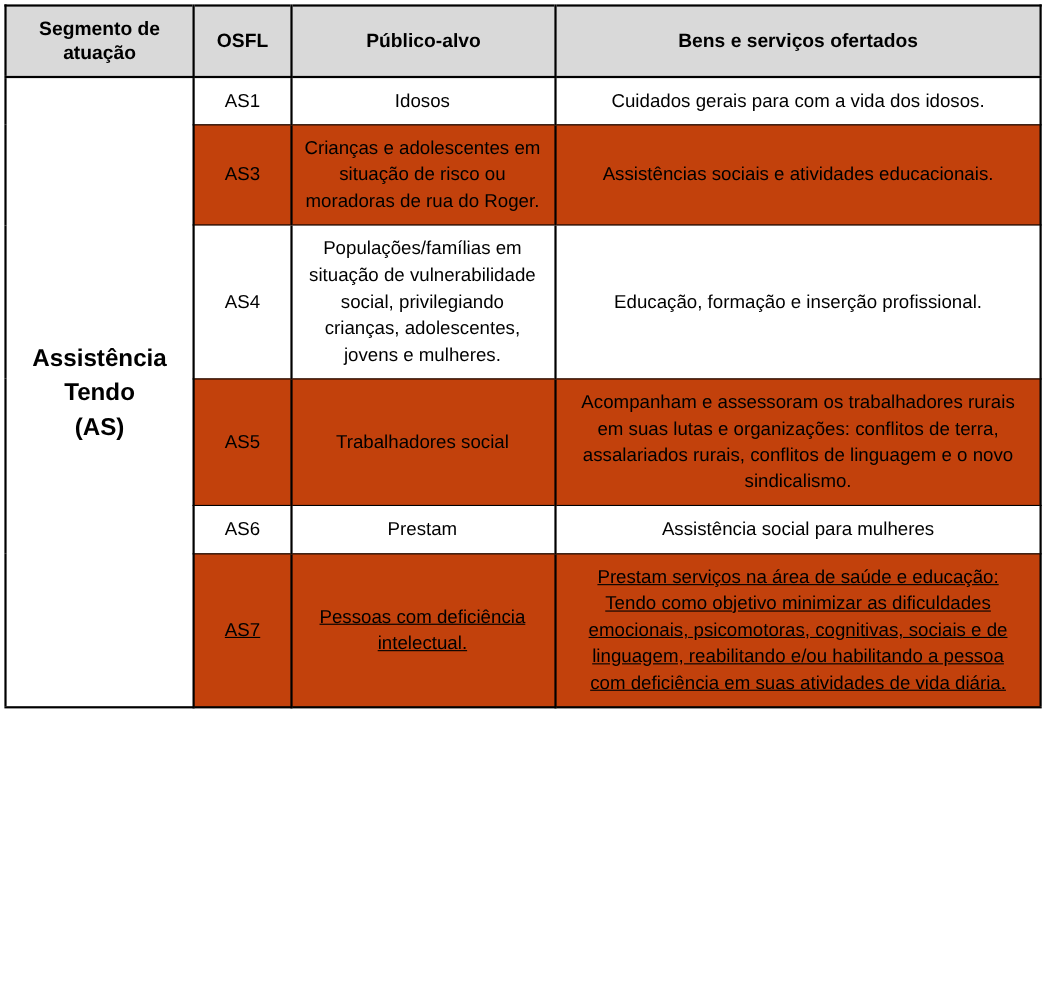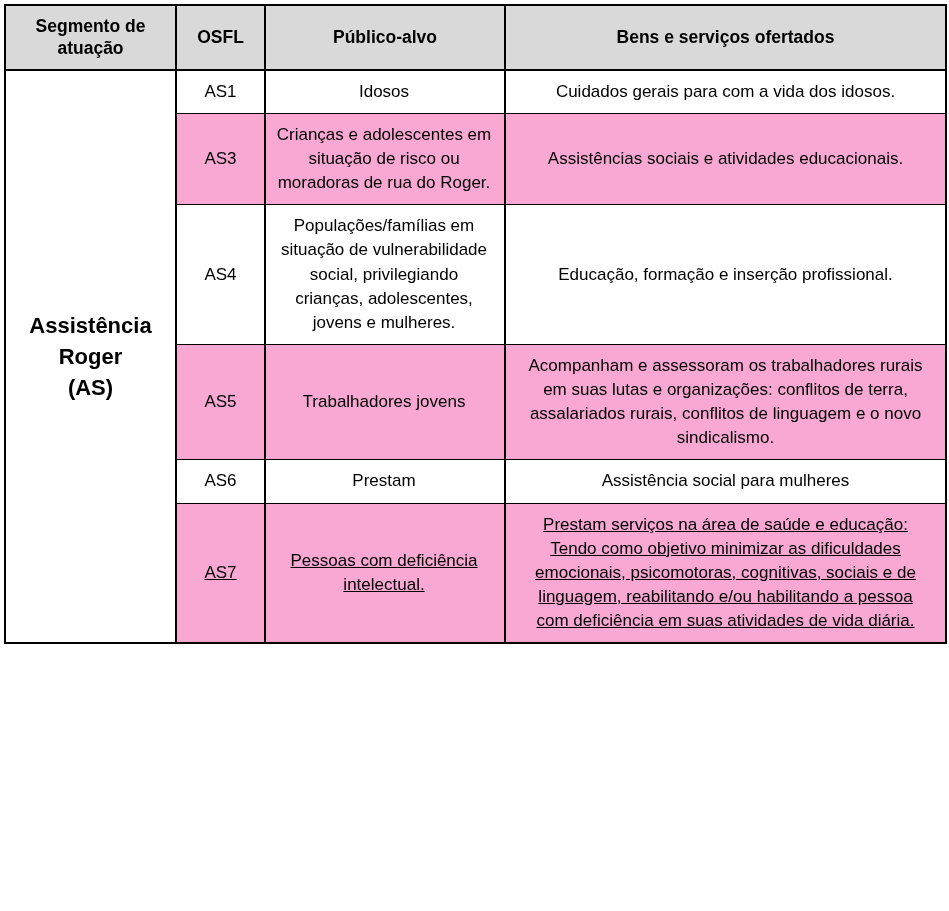--- a/index.html
+++ b/index.html
@@ -49,21 +49,21 @@
 
   tbody td {
     font-size: 17px;
     line-height: 1.42;
     text-align: center;
     vertical-align: middle;
     padding: 9px 10px;
     border: 1.6px solid #000000;
     background: #ffffff;
   }
-  tbody tr.shaded td { background: #f9a8d4; }
+  tbody tr.shaded td { background: #c2410c; }
 
   td.segment-cell {
     font-weight: bold;
     font-size: 22px;
     line-height: 1.42;
     background: #ffffff !important;
     border-right: 2.5px solid #000000;
     border-bottom: 2.5px solid #000000;
     padding: 6px 8px;
   }
@@ -98,40 +98,40 @@
         <th class="h-segment">Segmento de atuação</th>
         <th class="h-osfl">OSFL</th>
         <th class="h-publico">Público-alvo</th>
         <th class="h-bens">Bens e serviços ofertados</th>
       </tr>
     </thead>
     <tbody>
       <tr>
         <td class="segment-cell" rowspan="6">
           <span>Assistência</span><br>
-          <span>Roger</span><br>
+          <span>Tendo</span><br>
           <span>(AS)</span>
         </td>
         <td class="osfl-cell">AS1</td>
         <td class="publico-cell">Idosos</td>
         <td class="bens-cell">Cuidados gerais para com a vida dos idosos.</td>
       </tr>
       <tr class="shaded">
         <td class="osfl-cell">AS3</td>
         <td class="publico-cell">Crianças e adolescentes em situação de risco ou moradoras de rua do Roger.</td>
         <td class="bens-cell">Assistências sociais e atividades educacionais.</td>
       </tr>
       <tr>
         <td class="osfl-cell">AS4</td>
         <td class="publico-cell">Populações/famílias em situação de vulnerabilidade social, privilegiando crianças, adolescentes, jovens e mulheres.</td>
         <td class="bens-cell">Educação, formação e inserção profissional.</td>
       </tr>
       <tr class="shaded">
         <td class="osfl-cell">AS5</td>
-        <td class="publico-cell">Trabalhadores jovens</td>
+        <td class="publico-cell">Trabalhadores social</td>
         <td class="bens-cell">Acompanham e assessoram os trabalhadores rurais em suas lutas e organizações: conflitos de terra, assalariados rurais, conflitos de linguagem e o novo sindicalismo.</td>
       </tr>
       <tr>
         <td class="osfl-cell">AS6</td>
         <td class="publico-cell">Prestam</td>
         <td class="bens-cell">Assistência social para mulheres</td>
       </tr>
       <tr class="shaded">
         <td class="osfl-cell">AS7</td>
         <td class="publico-cell">Pessoas com deficiência intelectual.</td>

